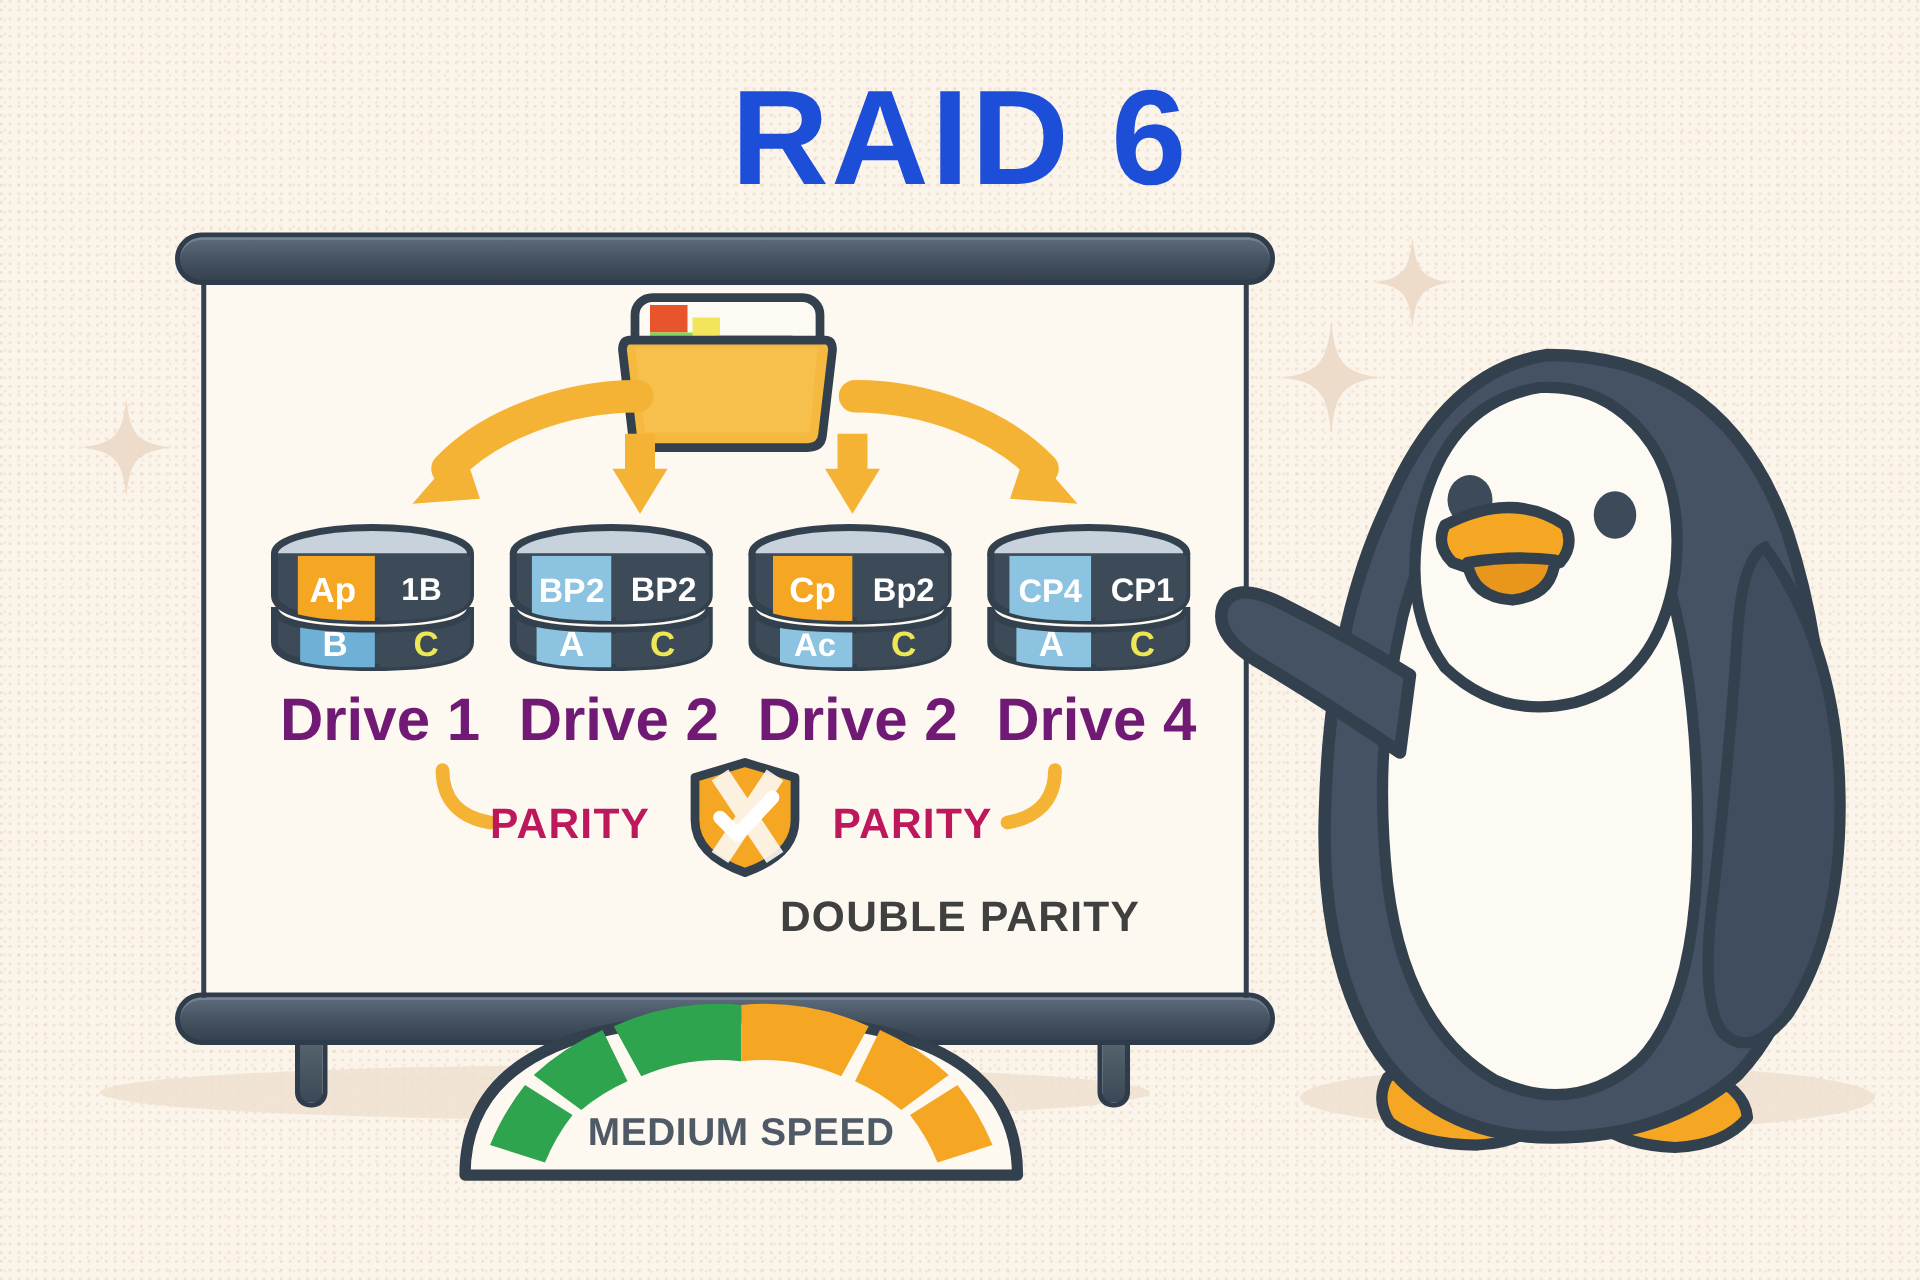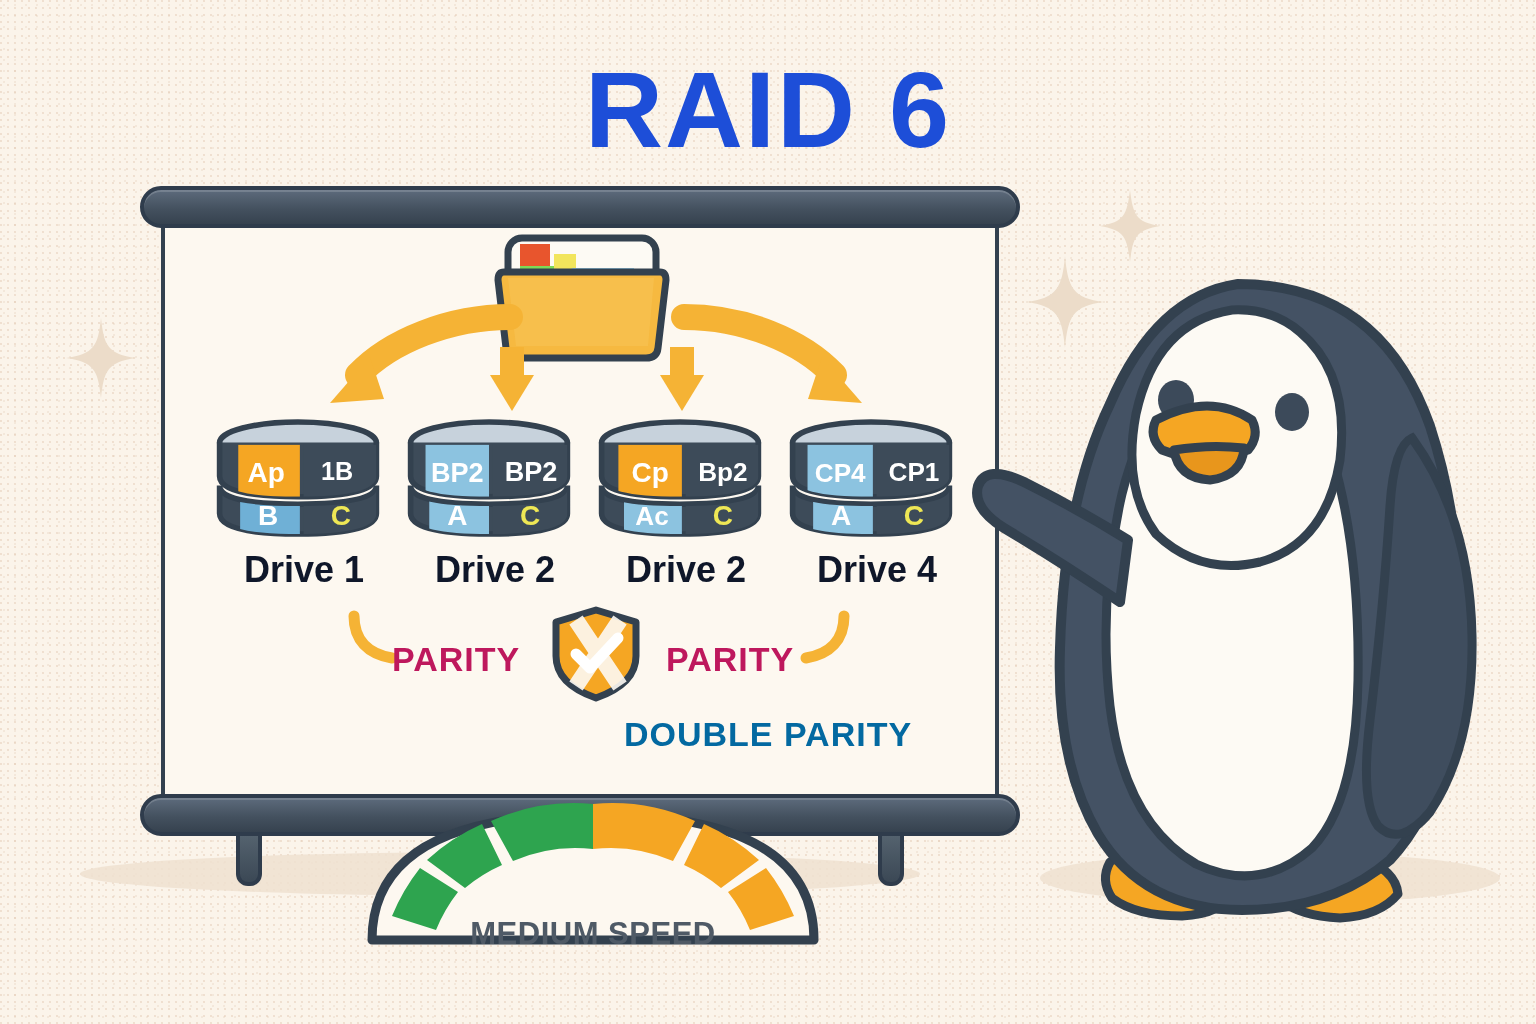--- a/index.html
+++ b/index.html
@@ -64,41 +64,41 @@
   
   #folder{position:absolute;left:494px;top:232px;width:176px;height:132px;}
 
   
   #arrows{position:absolute;left:300px;top:295px;width:580px;height:125px;}
 
   
   .drive{position:absolute;width:168px;}
   .drive-label{
     position:absolute;width:200px;text-align:center;
-    font-size:36px;font-weight:bold;color:#0f172a;top:549px;
+    font-size:48px;font-weight:bold;color:#701a75;top:549px;
   }
 
   
   .parity-word{
     position:absolute;top:640px;
     font-size:34px;font-weight:bold;letter-spacing:1px;color:#be185d;
   }
   #parity-left{left:392px;}
   #parity-right{left:666px;}
   #shield{position:absolute;left:546px;top:606px;width:100px;height:96px;}
   #double-parity{
     position:absolute;left:0;right:0;top:715px;text-align:center;
-    font-size:34px;font-weight:bold;letter-spacing:1px;color:#0369a1;
+    font-size:34px;font-weight:bold;letter-spacing:1px;color:#404040;
   }
 
   
   #gauge{position:absolute;left:358px;top:800px;width:470px;height:150px;}
   #gauge-label{
     position:absolute;left:0;right:0;top:88px;text-align:center;
-    font-size:31px;font-weight:bold;letter-spacing:.5px;color:#4f5a66;margin-top:28px;
+    font-size:31px;font-weight:bold;letter-spacing:.5px;color:#4f5a66;
   }
 
   
   #penguin{position:absolute;left:960px;top:250px;width:560px;height:700px;}
 </style>
 </head>
 <body>
 
 <div id="canvas"></div>
 

